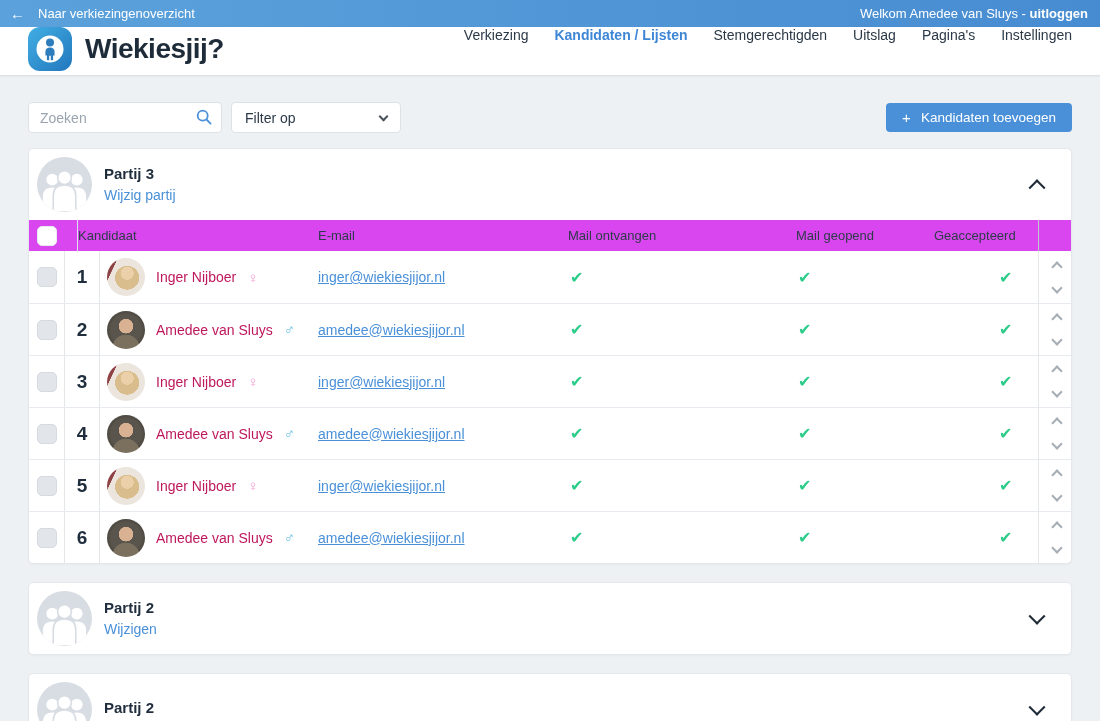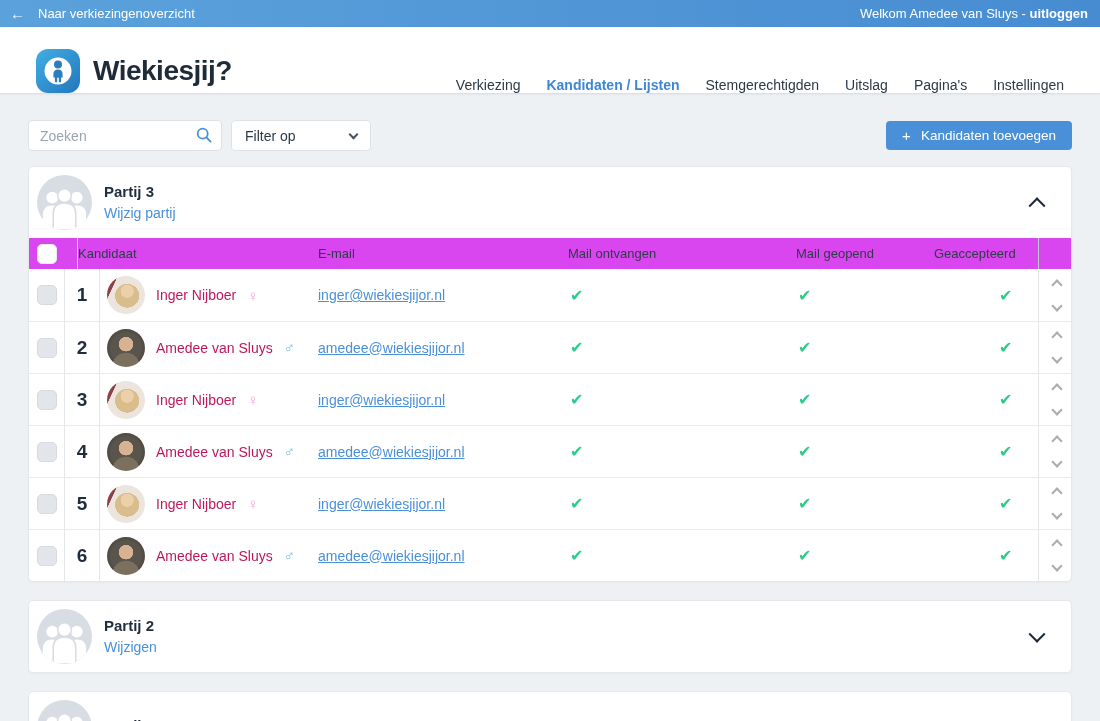--- a/index.html
+++ b/index.html
@@ -8,40 +8,40 @@
 
   
   .topbar { height:27px; background:linear-gradient(90deg,#5ba2dc,#478cd1);
     display:flex; align-items:center; justify-content:space-between; padding:0 12px 0 10px;
     color:#fff; font-size:13px; }
   .topbar-left { display:flex; align-items:center; gap:13px; cursor:pointer; }
   .back-arrow { font-size:15px; line-height:1; }
   .topbar-right a { color:#fff; font-weight:bold; text-decoration:none; }
 
   
-  .header { height:66px; background:#fff; display:flex; align-items:flex-end;
-    padding:0 36px; box-shadow:0 1px 2px rgba(40,50,60,.12); position:relative; z-index:2; }
+  .header { height:48px; background:#fff; display:flex; align-items:flex-start;
+    padding:0 28px; box-shadow:0 1px 2px rgba(40,50,60,.12); position:relative; z-index:2; }
   .brand { display:flex; align-items:center; gap:13px; }
   .logo { width:44px; height:44px; display:block; }
   .app-title { font-size:28px; font-weight:bold; color:#1e2b39; letter-spacing:-.5px; }
   .nav { margin-left:auto; display:flex; align-items:center; gap:26px; font-size:14px; }
   .nav-item { color:#2b3947; cursor:pointer; white-space:nowrap; }
   .nav-item.active { color:#3e86d6; font-weight:bold; }
 
   
   .content { padding:27px 28px 0 28px; }
 
   .toolbar { display:flex; align-items:center; margin-bottom:15px; }
   .search-wrap { position:relative; width:194px; height:31px; }
   .search-input { width:100%; height:100%; border:1px solid #dde2e7; border-radius:4px;
     padding:0 34px 0 11px; font-size:14px; color:#2c3947; background:#fff; outline:none;
     font-family:"Liberation Sans",sans-serif; }
   .search-input::placeholder { color:#9aa5b0; }
   .search-icon { position:absolute; right:10px; top:7px; }
-  .filter { width:140px; height:31px; border:1px solid #dde2e7; border-radius:4px; background:#fff;
+  .filter { width:170px; height:31px; border:1px solid #dde2e7; border-radius:4px; background:#fff;
     margin-left:9px; display:flex; align-items:center; justify-content:space-between;
     padding:8px 13px; font-size:14px; color:#2b3947; cursor:pointer; }
   .chev { display:inline-block; width:7px; height:7px;
     border-right:2px solid #49535e; border-bottom:2px solid #49535e; transform:rotate(45deg); margin-top:-3px; }
   .add-btn { margin-left:auto; height:29px; background:#4a90d9; color:#fff; border:none;
     border-radius:4px; font-size:13.5px; padding:0 16px; display:flex; align-items:center; gap:10px;
     cursor:pointer; font-family:"Liberation Sans",sans-serif; }
   .add-btn .plus { font-size:15px; }
 
   

